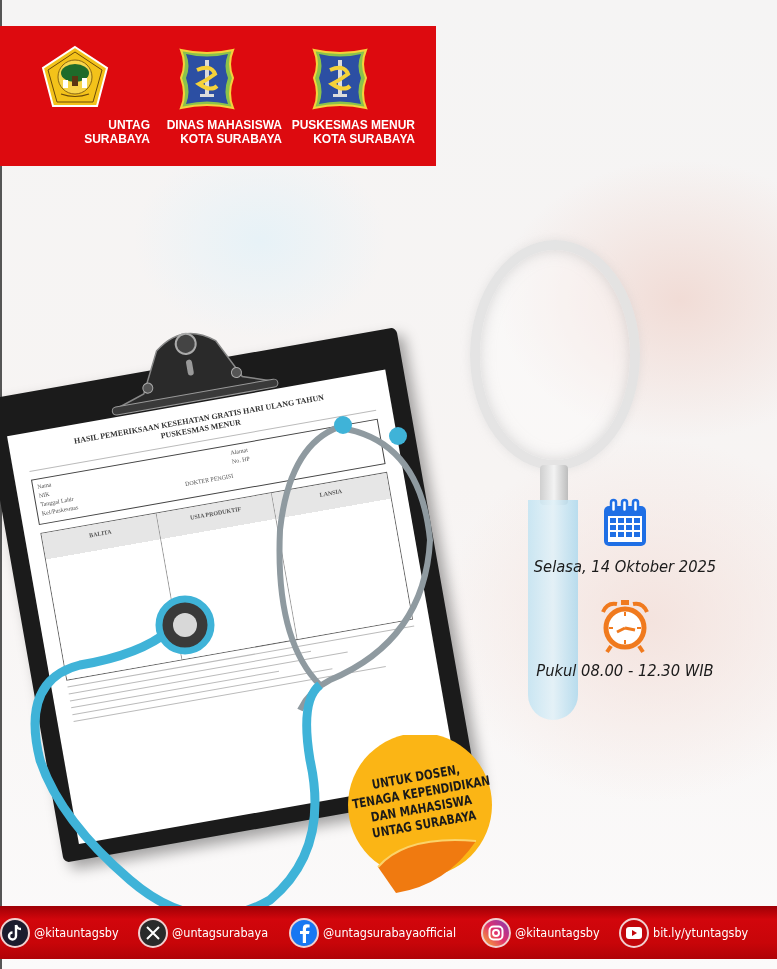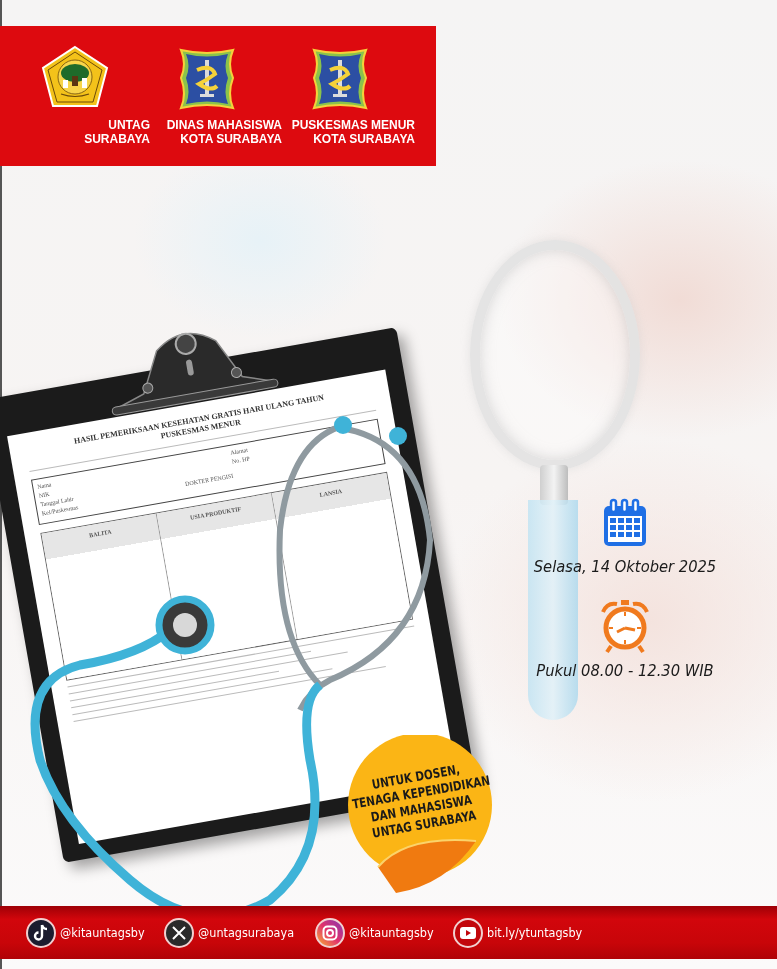--- a/index.html
+++ b/index.html
@@ -128,21 +128,21 @@
   }
   .sticker-text span {
     display:block; font-size:13px; line-height:16px; color:#1a1a1a;
     transform: scaleX(0.8); white-space:nowrap;
   }
 
   
   .footer {
     position:absolute; left:0; top:906px; width:777px; height:53px;
     background: linear-gradient(180deg,#9e0006 0%, #d2060c 25%, #c80509 70%, #b00207 100%);
-    display:flex; align-items:center; padding-left:26px;
+    display:flex; align-items:center; 
   }
   .social { display:flex; align-items:center; margin-right:10px; }
   .social-icon {
     width:30px; height:30px; border-radius:50%; border:2px solid #f1d0d0;
     display:flex; align-items:center; justify-content:center; margin-right:4px;
     flex-shrink:0;
   }
   .social-label {
     color:#fff; font-size:12.5px; font-family:"DejaVu Sans", sans-serif;
     transform: scaleX(0.9); transform-origin:left center; white-space:nowrap;
@@ -329,20 +329,28 @@
     </div>
     <div class="social">
       <span class="social-icon" style="background:#2a2a2a;">
         <svg width="16" height="16" viewBox="0 0 16 16">
             <path d="M2 2 L14 14 M14 2 L2 14" stroke="#fff" stroke-width="2"></path>
           </svg>
       </span>
       <span class="social-label">@untagsurabaya</span>
     </div>
     <div class="social">
+      <span class="social-icon" style="background:#1877f2;">
+        <svg width="14" height="20" viewBox="0 0 14 20">
+            <path d="M9 20 V11 H12 L12.5 8 H9 V6 Q9 4.5 10.5 4.5 H12.6 V1.5 Q11 1.2 9.8 1.2 Q5.8 1.2 5.8 5.5 V8 H3 V11 H5.8 V20 Z" fill="#fff"></path>
+          </svg>
+      </span>
+      <span class="social-label">@untagsurabayaofficial</span>
+    </div>
+    <div class="social">
       <span class="social-icon" style="background:linear-gradient(45deg,#f9b233,#e1306c,#833ab4);">
         <svg width="16" height="16" viewBox="0 0 16 16">
             <rect x="1.5" y="1.5" width="13" height="13" rx="4" stroke="#fff" stroke-width="2" fill="none"></rect>
             <circle cx="8" cy="8" r="3" stroke="#fff" stroke-width="2" fill="none"></circle>
           </svg>
       </span>
       <span class="social-label">@kitauntagsby</span>
     </div>
     <div class="social">
       <span class="social-icon" style="background:#c2060b;">

